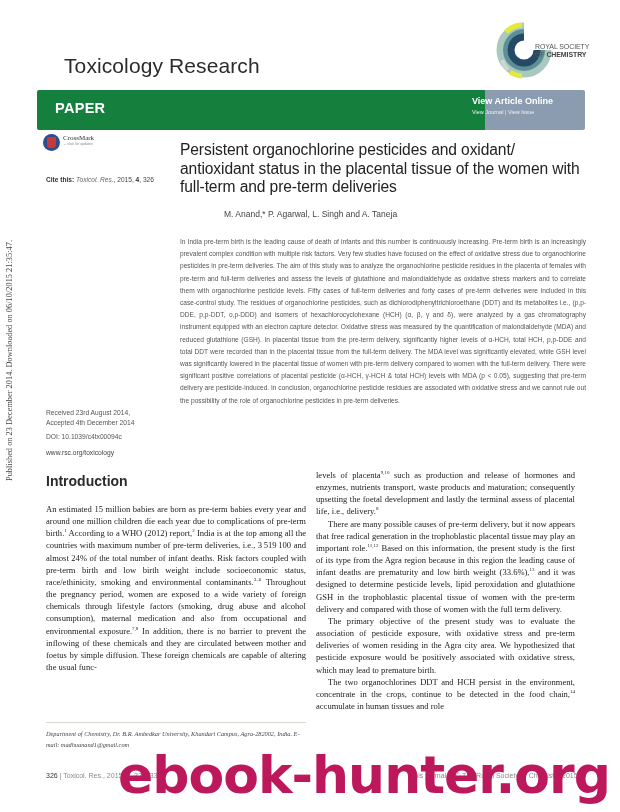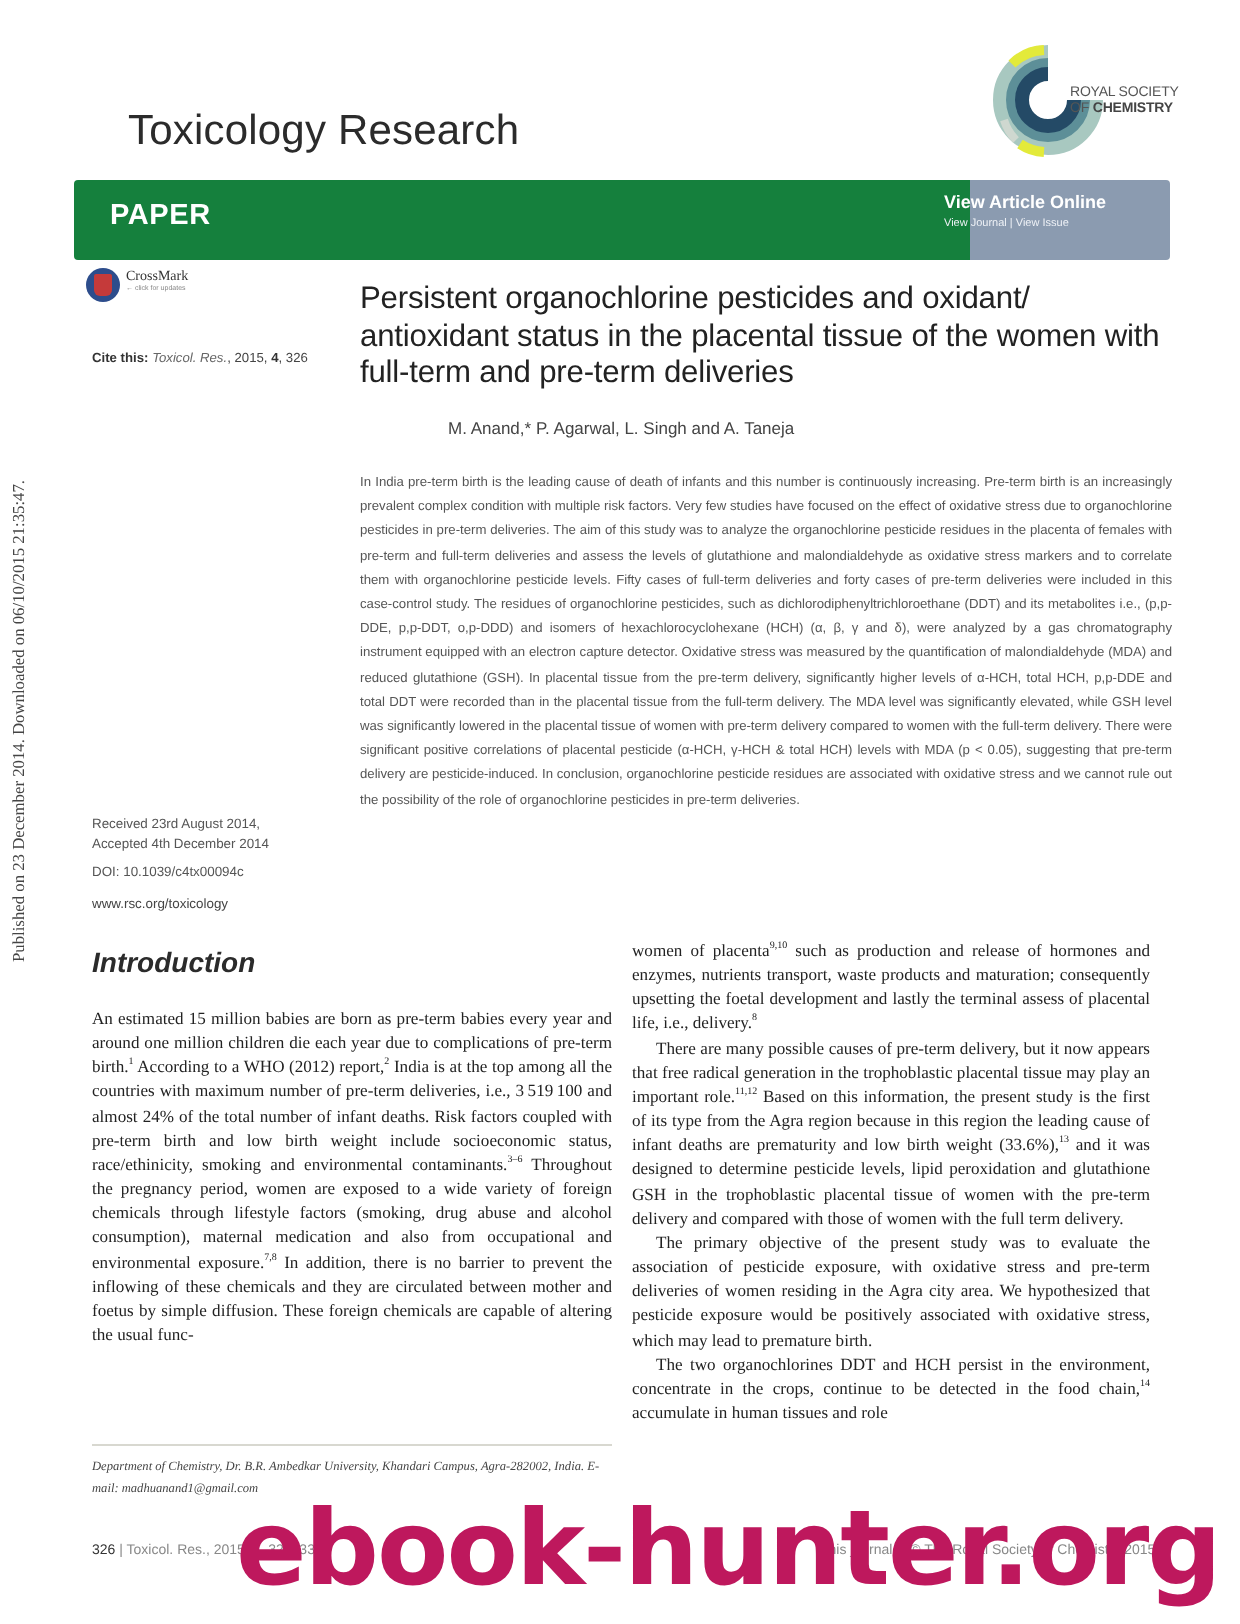--- a/index.html
+++ b/index.html
@@ -69,21 +69,21 @@
   .abstract {
     position: absolute; left: 180px; top: 236px; width: 406px;
     font-size: 6.6px; line-height: 12.2px; color: #555; text-align: justify;
     hyphens: manual;
   }
 
   .received { position: absolute; left: 46px; top: 408px; font-size: 6.7px; line-height: 10px; color: #555; }
   .doi { position: absolute; left: 46px; top: 433px; font-size: 6.7px; color: #555; }
   .site-link { position: absolute; left: 46px; top: 449px; font-size: 6.7px; color: #444; }
 
-  .intro-heading { position: absolute; left: 46px; top: 473px; font-size: 14px; color: #2b2b2b; font-style: italic; }
+  .intro-heading { position: absolute; left: 46px; top: 473px; font-size: 14px; color: #2b2b2b; }
 
   .col {
     position: absolute; width: 260px;
     font-family: "Liberation Serif", serif; font-size: 8.55px; line-height: 12.15px;
     color: #222; text-align: justify;
   }
   .col p { text-indent: 0; }
   .col p.ind { text-indent: 12px; }
   .col sup { font-size: 5px; line-height: 0; vertical-align: super; }
   .col-left { left: 46px; top: 503px; }
@@ -164,21 +164,21 @@
 <div class="doi">DOI: 10.1039/c4tx00094c</div>
 <div class="site-link">www.rsc.org/toxicology</div>
 
 <h2 class="intro-heading">Introduction</h2>
 
 <div class="col col-left">
   <p><span>An estimated 15 million babies are born as pre-term babies every year and around one million children die each year due to complications of pre-term birth.</span><sup>1</sup><span> According to a WHO (2012) report,</span><sup>2</sup><span> India is at the top among all the countries with maximum number of pre-term deliveries, i.e., 3 519 100 and almost 24% of the total number of infant deaths. Risk factors coupled with pre-term birth and low birth weight include socioeconomic status, race/ethinicity, smoking and environ­mental contaminants.</span><sup>3–6</sup><span> Throughout the pregnancy period, women are exposed to a wide variety of foreign chemicals through lifestyle factors (smoking, drug abuse and alcohol consumption), maternal medication and also from occu­pational and environmental exposure.</span><sup>7,8</sup><span> In addition, there is no barrier to prevent the inflowing of these chemicals and they are circulated between mother and foetus by simple diffusion. These foreign chemicals are capable of altering the usual func-</span></p>
 </div>
 
 <div class="col col-right">
-  <p><span>women of placenta</span><sup>9,10</sup><span> such as production and release of hor­mones and enzymes, nutrients transport, waste products and maturation; consequently upsetting the foetal development and lastly the terminal assess of placental life, i.e., delivery.</span><sup>8</sup></p>
+  <p><span>levels of placenta</span><sup>9,10</sup><span> such as production and release of hor­mones and enzymes, nutrients transport, waste products and maturation; consequently upsetting the foetal development and lastly the terminal assess of placental life, i.e., delivery.</span><sup>8</sup></p>
   <p class="ind"><span>There are many possible causes of pre-term delivery, but it now appears that free radical generation in the trophoblastic placental tissue may play an important role.</span><sup>11,12</sup><span> Based on this information, the present study is the first of its type from the Agra region because in this region the leading cause of infant deaths are prematurity and low birth weight (33.6%),</span><sup>13</sup><span> and it was designed to determine pesticide levels, lipid peroxidation and glutathione GSH in the trophoblastic placental tissue of women with the pre-term delivery and compared with those of women with the full term delivery.</span></p>
   <p class="ind">The primary objective of the present study was to evaluate the association of pesticide exposure, with oxidative stress and pre-term deliveries of women residing in the Agra city area. We hypothesized that pesticide exposure would be positively associ­ated with oxidative stress, which may lead to premature birth.</p>
   <p class="ind"><span>The two organochlorines DDT and HCH persist in the environment, concentrate in the crops, continue to be detected in the food chain,</span><sup>14</sup><span> accumulate in human tissues and role</span></p>
 </div>
 
 <div class="foot-rule"></div>
 <div class="affil">Department of Chemistry, Dr. B.R. Ambedkar University, Khandari Campus, Agra-282002, India. E-mail: madhuanand1@gmail.com</div>
 
 <div class="footer-left">
   <b>326</b><span> | </span><span>Toxicol. Res., 2015, </span><b>4</b><span>, 326–332</span>

